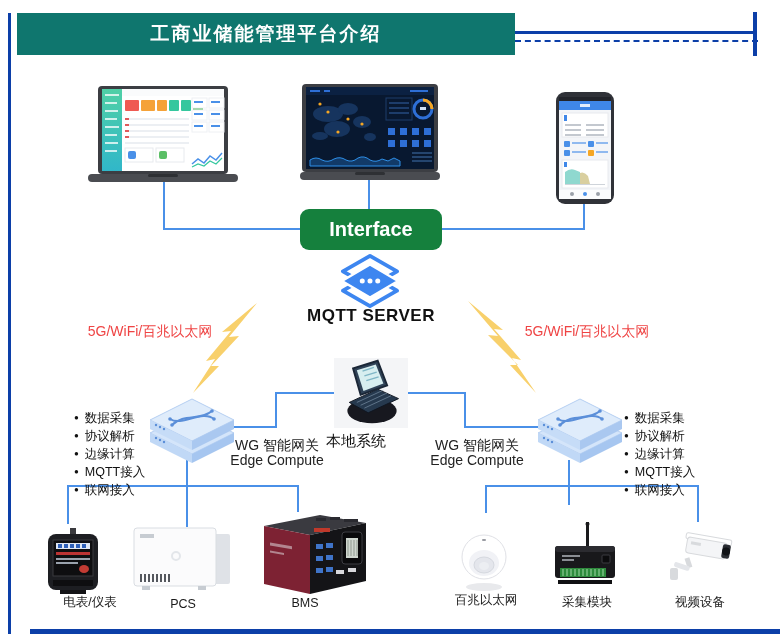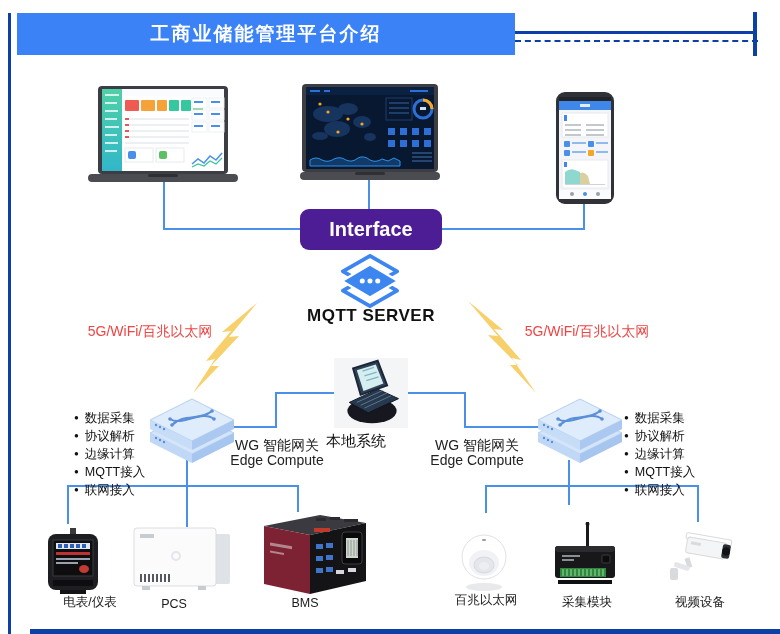--- a/index.html
+++ b/index.html
@@ -5,31 +5,31 @@
   html,body{margin:0;padding:0;background:#e9e9e9;}
   #canvas{
     position:relative;width:780px;height:634px;background:#ffffff;
     font-family:"Liberation Sans","DejaVu Sans",sans-serif;
     overflow:hidden;margin:0 auto;
   }
   .abs{position:absolute;}
   .ln{position:absolute;background:#4a90e8;}
   #header-box{
     position:absolute;left:17px;top:13px;width:498px;height:42px;
-    background:#3b82f6;display:flex;align-items:center;justify-content:center;
+    background:#0f766e;display:flex;align-items:center;justify-content:center;
   }
   #header-title{color:#ffffff;font-size:19px;font-weight:bold;letter-spacing:2px;}
   #hline-solid{position:absolute;left:515px;top:31px;width:238px;height:3px;background:#0c3fa8;}
   #hline-dashed{position:absolute;left:515px;top:40px;width:243px;height:0;border-top:2px dashed #0c3fa8;}
   #hline-endbar{position:absolute;left:753px;top:12px;width:4px;height:44px;background:#0c3fa8;}
   #left-rule{position:absolute;left:8px;top:13px;width:3px;height:621px;background:#0c3fa8;}
   #bottom-bar{position:absolute;left:30px;top:629px;width:750px;height:5px;background:#0c3fa8;}
   #interface-box{
     position:absolute;left:300px;top:209px;width:142px;height:41px;border-radius:9px;
-    background:#4c1d95;display:flex;align-items:center;justify-content:center;
+    background:#15803d;display:flex;align-items:center;justify-content:center;
   }
   #interface-label{color:#ffffff;font-size:20px;font-weight:600;}
   #mqtt-label{position:absolute;left:306px;top:306px;width:130px;text-align:center;
     font-size:17px;font-weight:bold;color:#111;letter-spacing:.5px;}
   .net-label{position:absolute;top:323px;width:150px;font-size:14px;color:#ef4444;text-align:center;}
   .feat-list{position:absolute;width:130px;margin:17px;padding:0;list-style:none;}
   .feat-list li{font-size:12.5px;line-height:17px;color:#111;}
   .feat-list li::before{content:"●";font-size:8px;vertical-align:2px;margin-right:6px;color:#111;}
   .wg-label{position:absolute;width:110px;text-align:center;font-size:14px;line-height:15px;color:#222;}
   #local-box{position:absolute;left:334px;top:358px;width:74px;height:70px;background:#f4f5f7;}
@@ -386,21 +386,21 @@
       <rect x="16" y="48" width="2" height="8"></rect>
         <rect x="20" y="48" width="2" height="8"></rect>
       <rect x="24" y="48" width="2" height="8"></rect>
         <rect x="28" y="48" width="2" height="8"></rect>
       <rect x="32" y="48" width="2" height="8"></rect>
         <rect x="36" y="48" width="2" height="8"></rect>
     </g>
     <rect x="10" y="60" width="8" height="4" fill="#c7ccd2"></rect>
     <rect x="66" y="60" width="8" height="4" fill="#c7ccd2"></rect>
   </svg>
-  <div class="dev-label" style="left:152px;top:597px;width:44px;">PCS</div>
+  <div class="dev-label" style="left:161px;top:597px;width:44px;">PCS</div>
 
   <svg class="abs" style="left:256px;top:510px;" width="116" height="88" viewBox="0 0 116 88">
     <polygon points="8,16 64,5 110,13 54,25" fill="#3a3a40"></polygon>
     <polygon points="8,16 54,25 54,84 8,74" fill="#7d2233"></polygon>
     <polygon points="54,25 110,13 110,71 54,84" fill="#141417"></polygon>
     <g fill="#e8e8ea" opacity=".5">
       <rect x="14" y="30" width="22" height="3" transform="skewY(10)"></rect>
       <rect x="14" y="38" width="14" height="2" transform="skewY(10)"></rect>
     </g>
     <rect x="58" y="18" width="16" height="4" fill="#c0392b"></rect>

